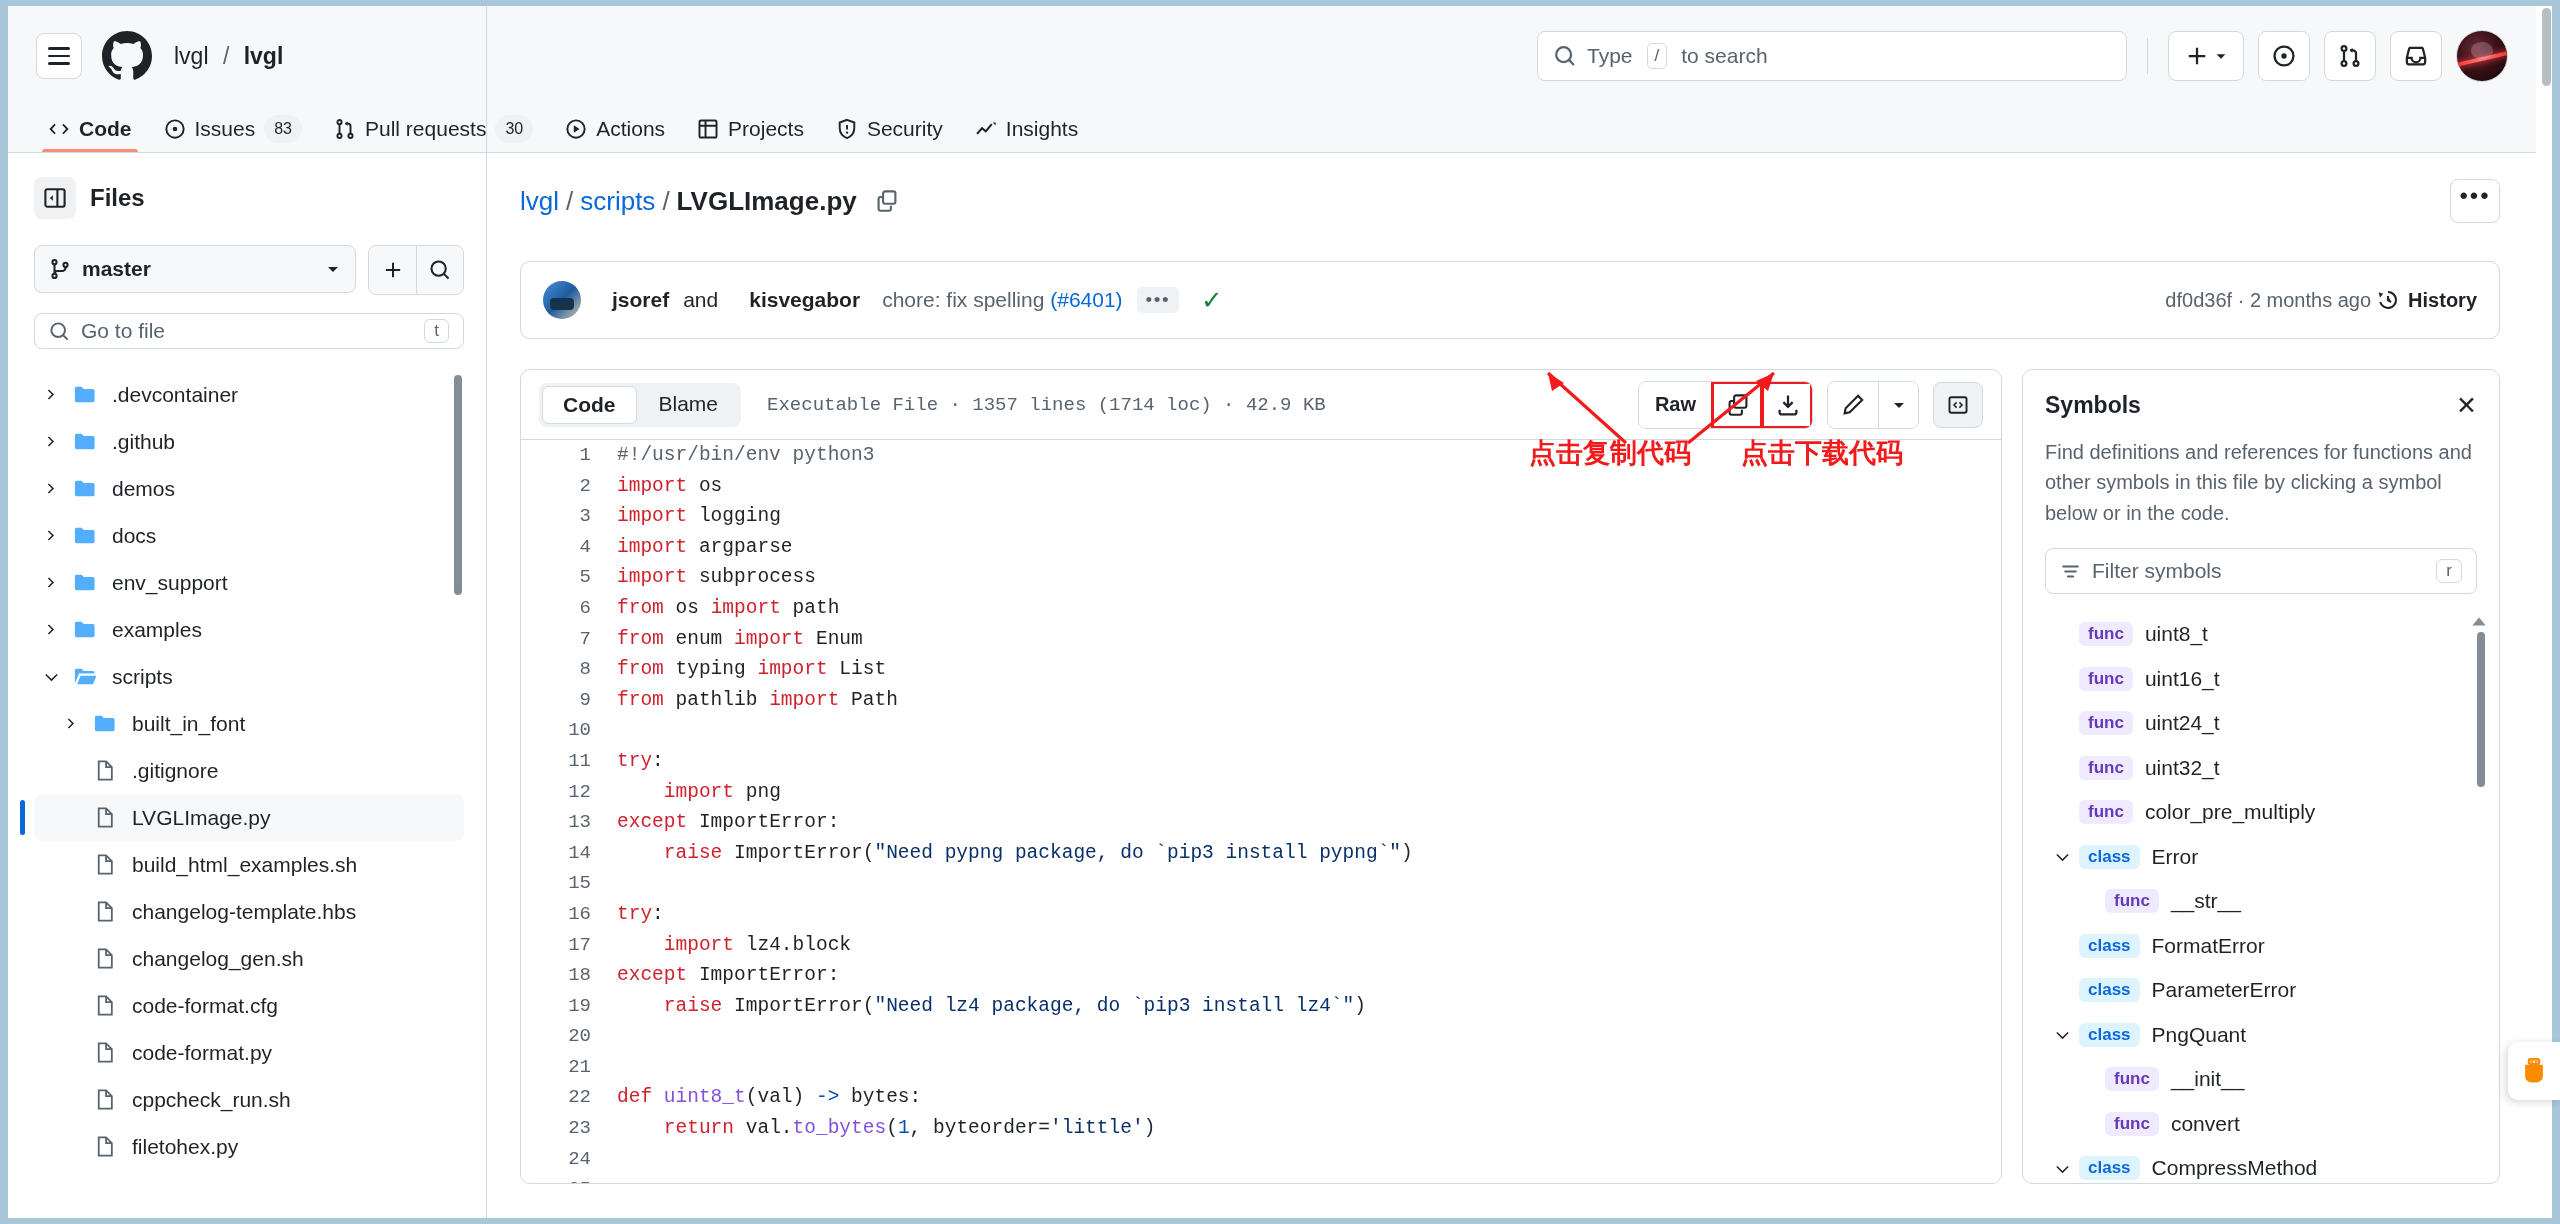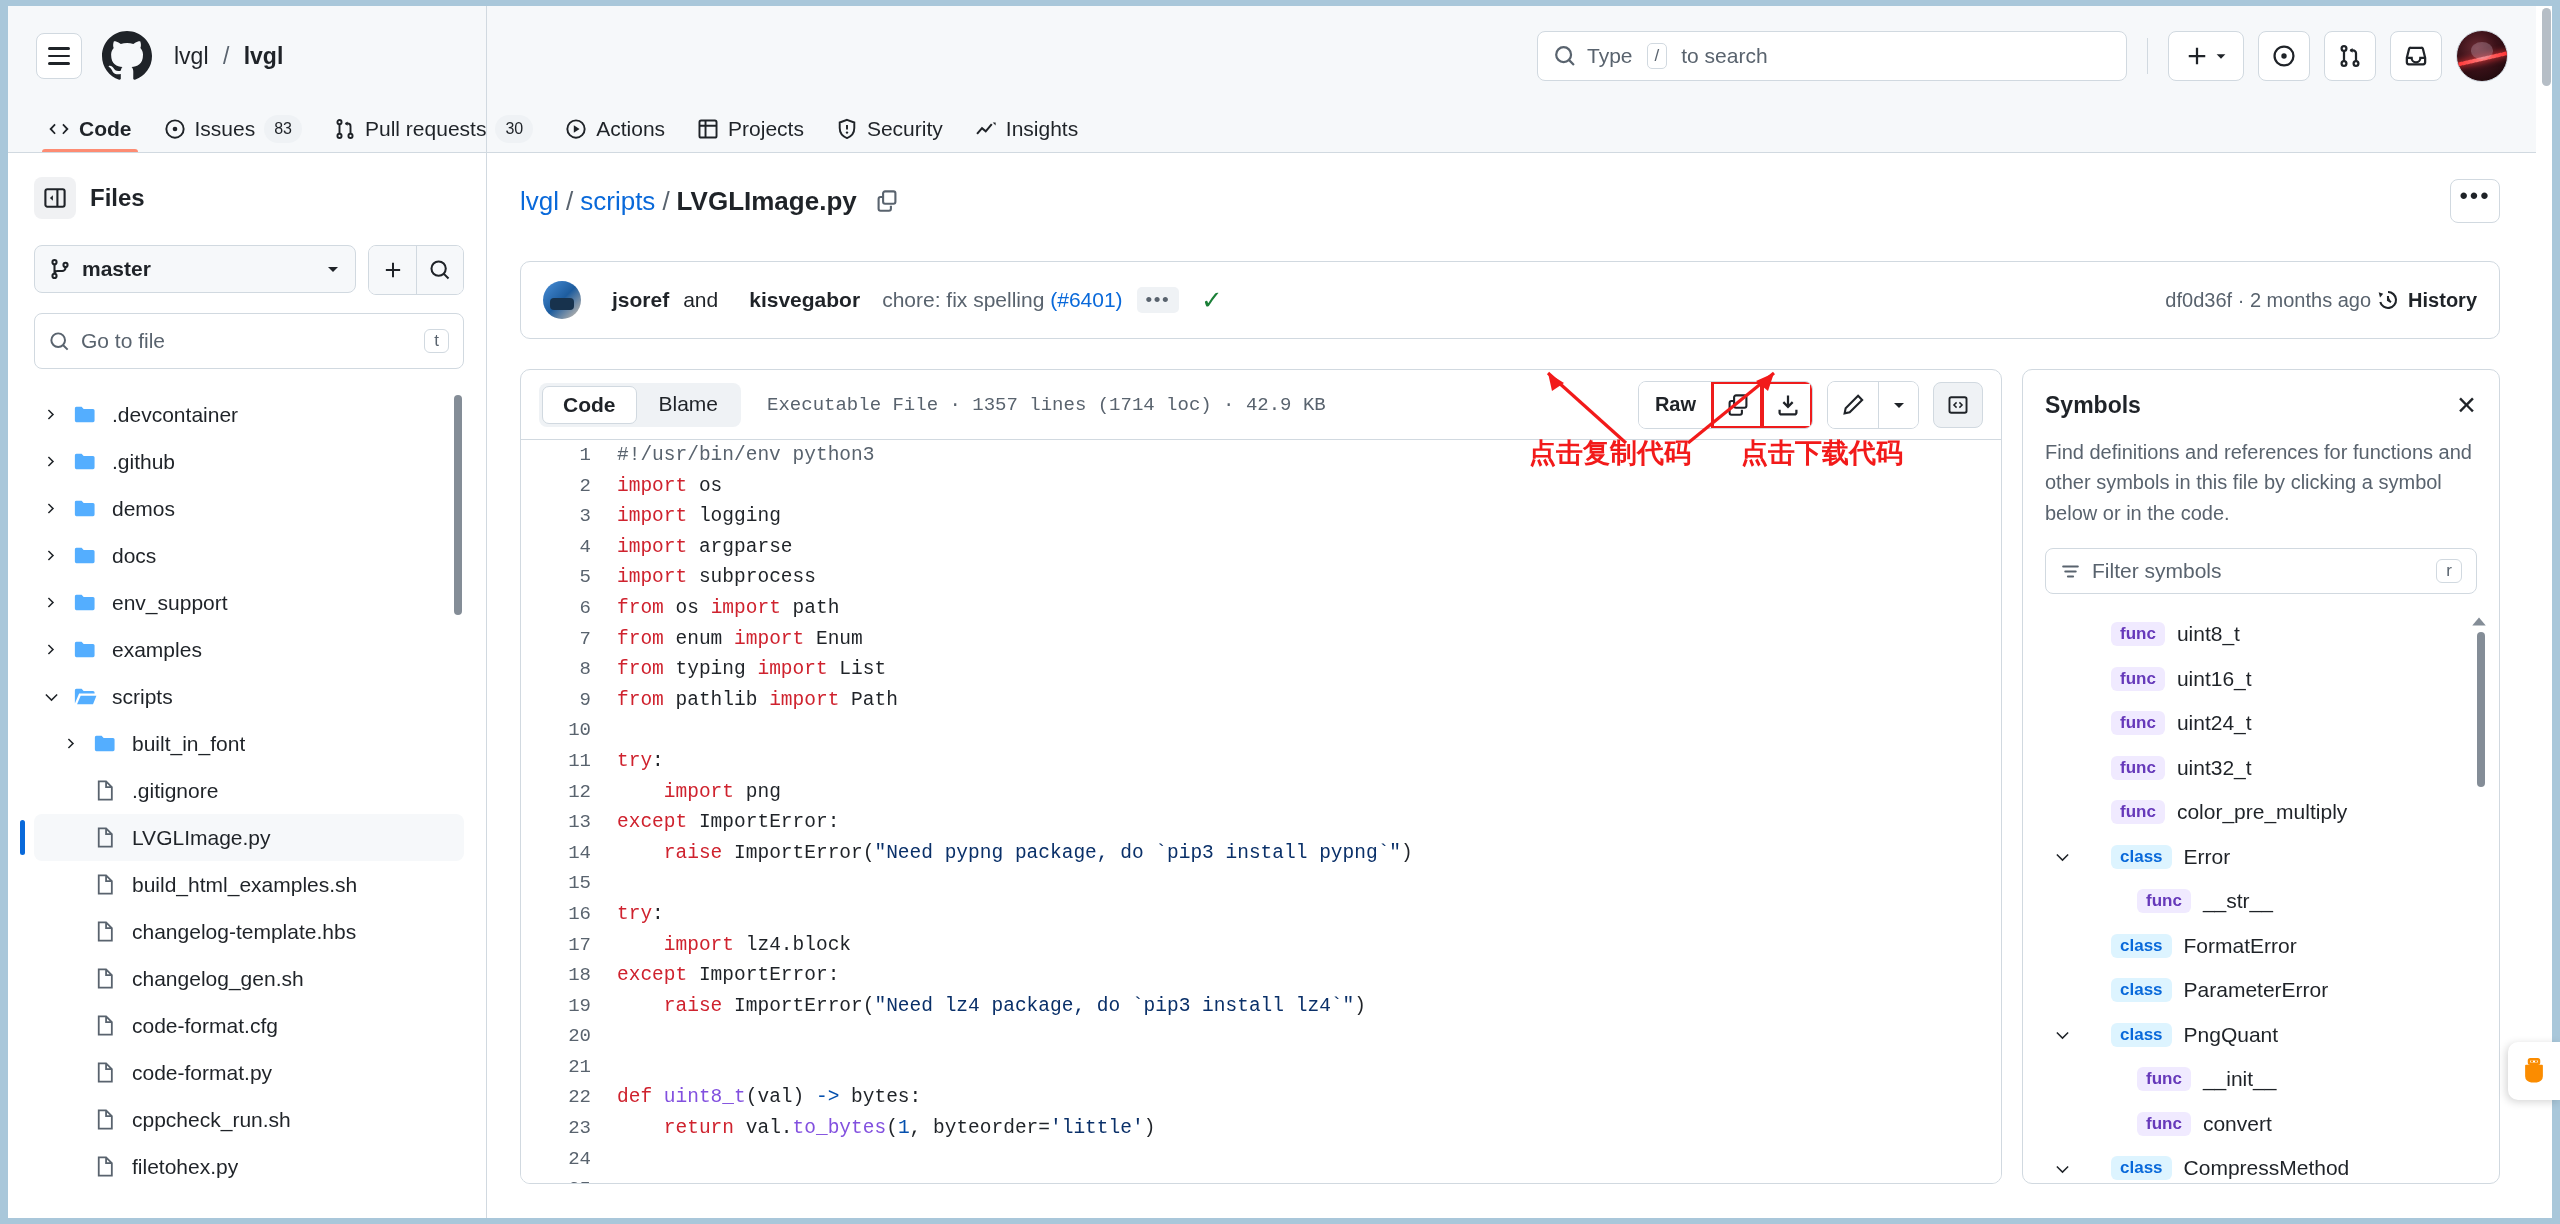--- a/index.html
+++ b/index.html
@@ -105,21 +105,21 @@
   .branch-btn .bn { font-size:21px; font-weight:600; color:#1f2328; }
   .branch-btn .caret { margin-left:auto; }
   .sb-grp { display:flex; border:1px solid #d1d9e0; border-radius:8px; overflow:hidden; }
   .sb-grp > div {
     width:47px; height:48px; background:#f6f8fa; display:flex; align-items:center;
     justify-content:center; cursor:pointer;
   }
   .sb-grp > div + div { border-left:1px solid #d1d9e0; }
 
   .gotofile {
-    height:56px; border:1px solid #d1d9e0; border-radius:8px; background:#fff;
+    height:36px; border:1px solid #d1d9e0; border-radius:8px; background:#fff;
     display:flex; align-items:center; padding:0 14px; gap:11px; margin-bottom:22px; cursor:text;
   }
   .gotofile .ph { font-size:21px; color:#59636e; }
   .gotofile .kbd {
     margin-left:auto; border:1px solid #d1d9e0; border-radius:6px; font-size:17px;
     color:#59636e; padding:1px 9px; background:#fff;
   }
 
   .tree { position:relative; }
   .tnode {
@@ -247,21 +247,21 @@
   }
   .sym-filter .ph { font-size:21px; color:#59636e; }
   .sym-filter .kbd {
     margin-left:auto; border:1px solid #d1d9e0; border-radius:6px; font-size:17px;
     color:#59636e; padding:1px 9px;
   }
   .sym-list { position:relative; padding-left:10px; }
   .sym-row { display:flex; align-items:center; height:44.5px; font-size:21px; color:#1f2328; cursor:pointer; }
   .sym-tw { width:34px; flex:0 0 34px; display:flex; align-items:center; justify-content:center; }
   .badge {
-    font-size:17px; font-weight:600; border-radius:6px; padding:2px 9px; margin-right:12px; flex:0 0 auto;margin-left:32px;
+    font-size:17px; font-weight:600; border-radius:6px; padding:2px 9px; margin-right:12px; flex:0 0 auto;
   }
   .b-func  { background:#f0eaff; color:#6639ba; }
   .b-class { background:#ddf4ff; color:#0969da; }
   .sym-scroll { position:absolute; right:14px; width:8px; border-radius:4px; background:#848d97; }
   .sym-caret-up   { position:absolute; right:11px; top:4px; }
 
   
   .floatw {
     position:absolute; right:0px; top:1042px; width:52px; height:58px;
     background:#fff; border-radius:10px 0 0 10px; box-shadow:-2px 2px 9px rgba(0,0,0,.17);

